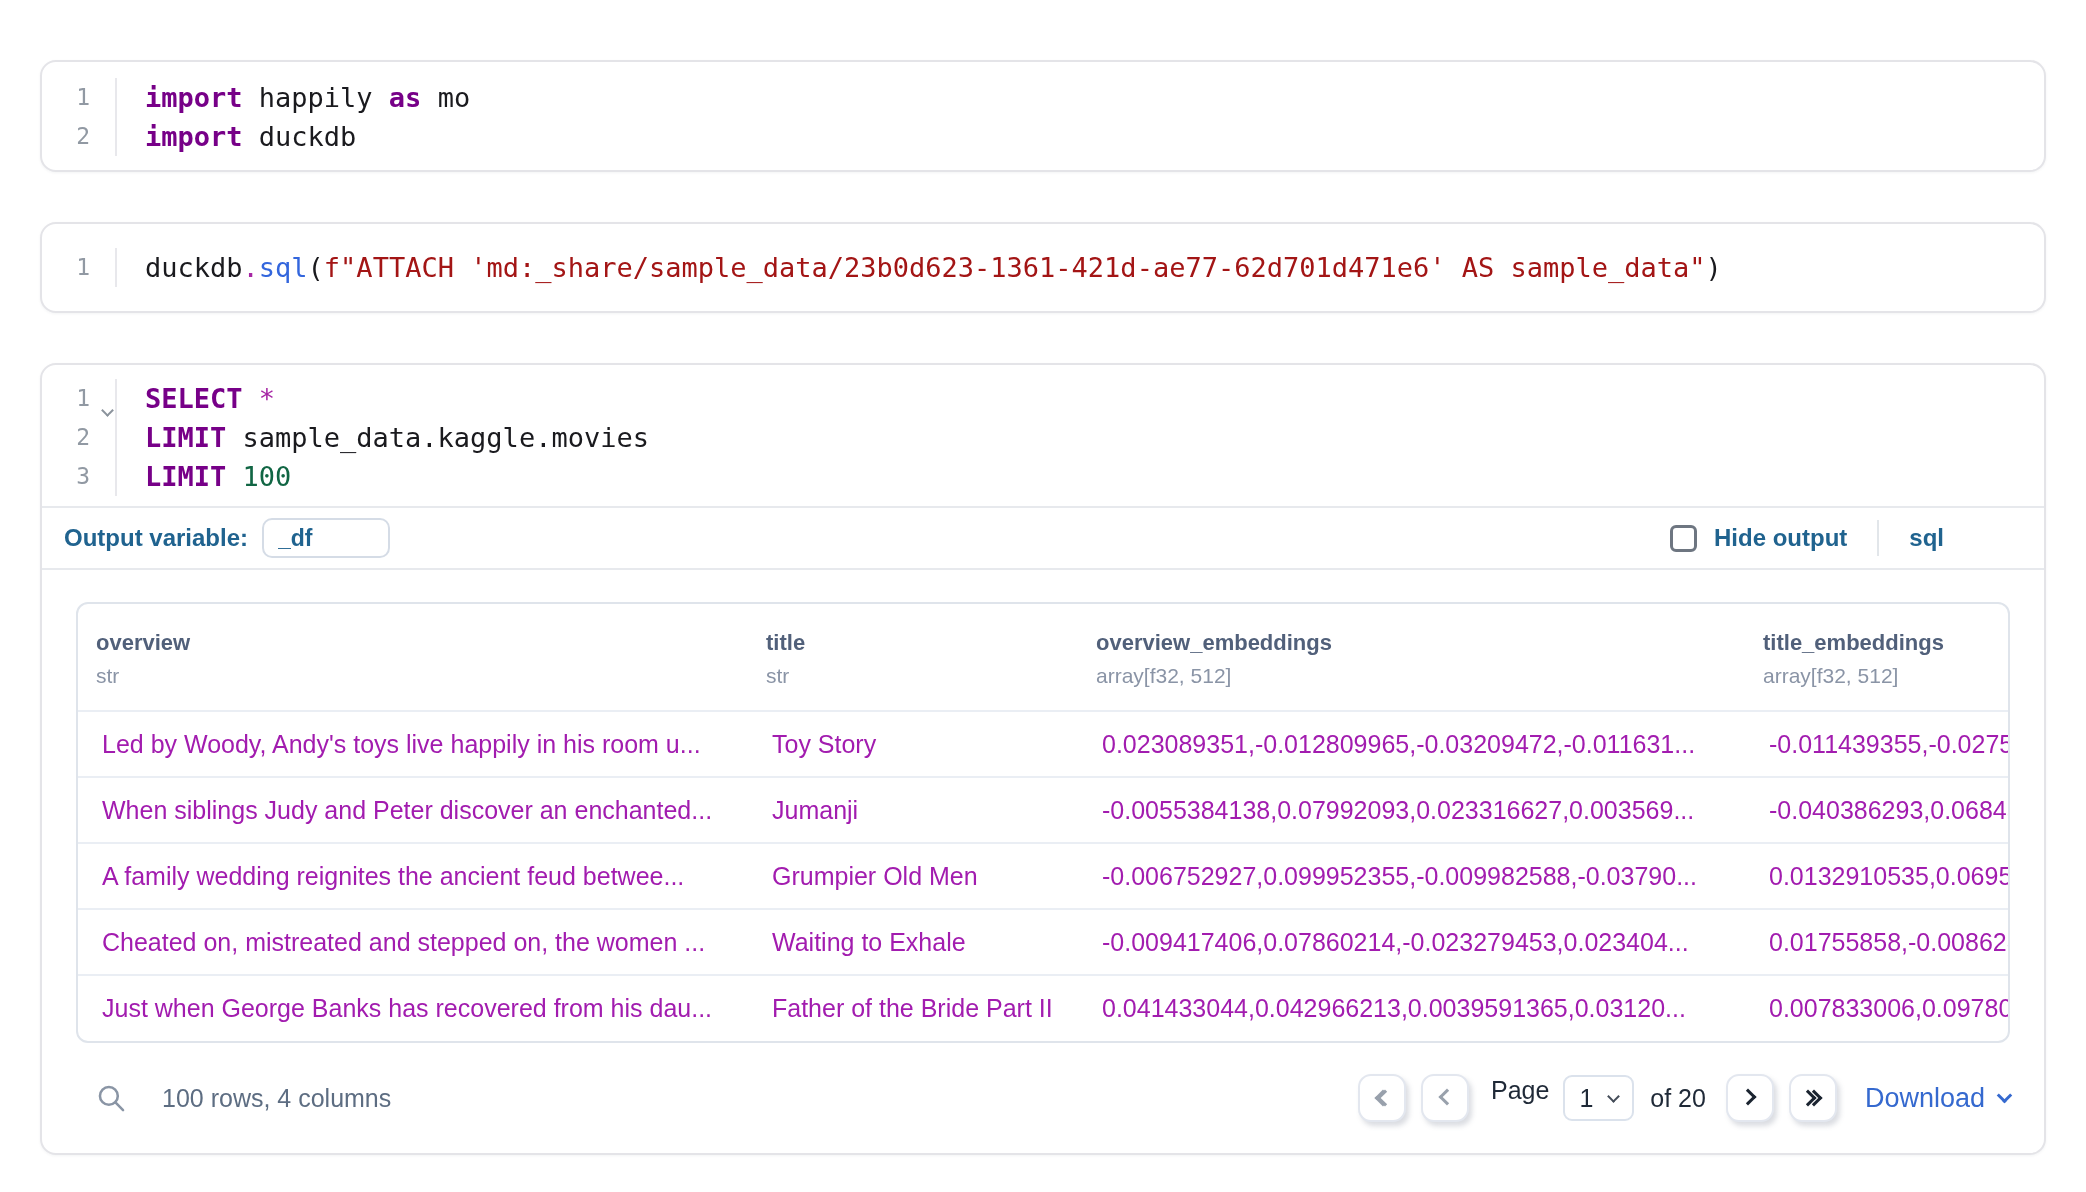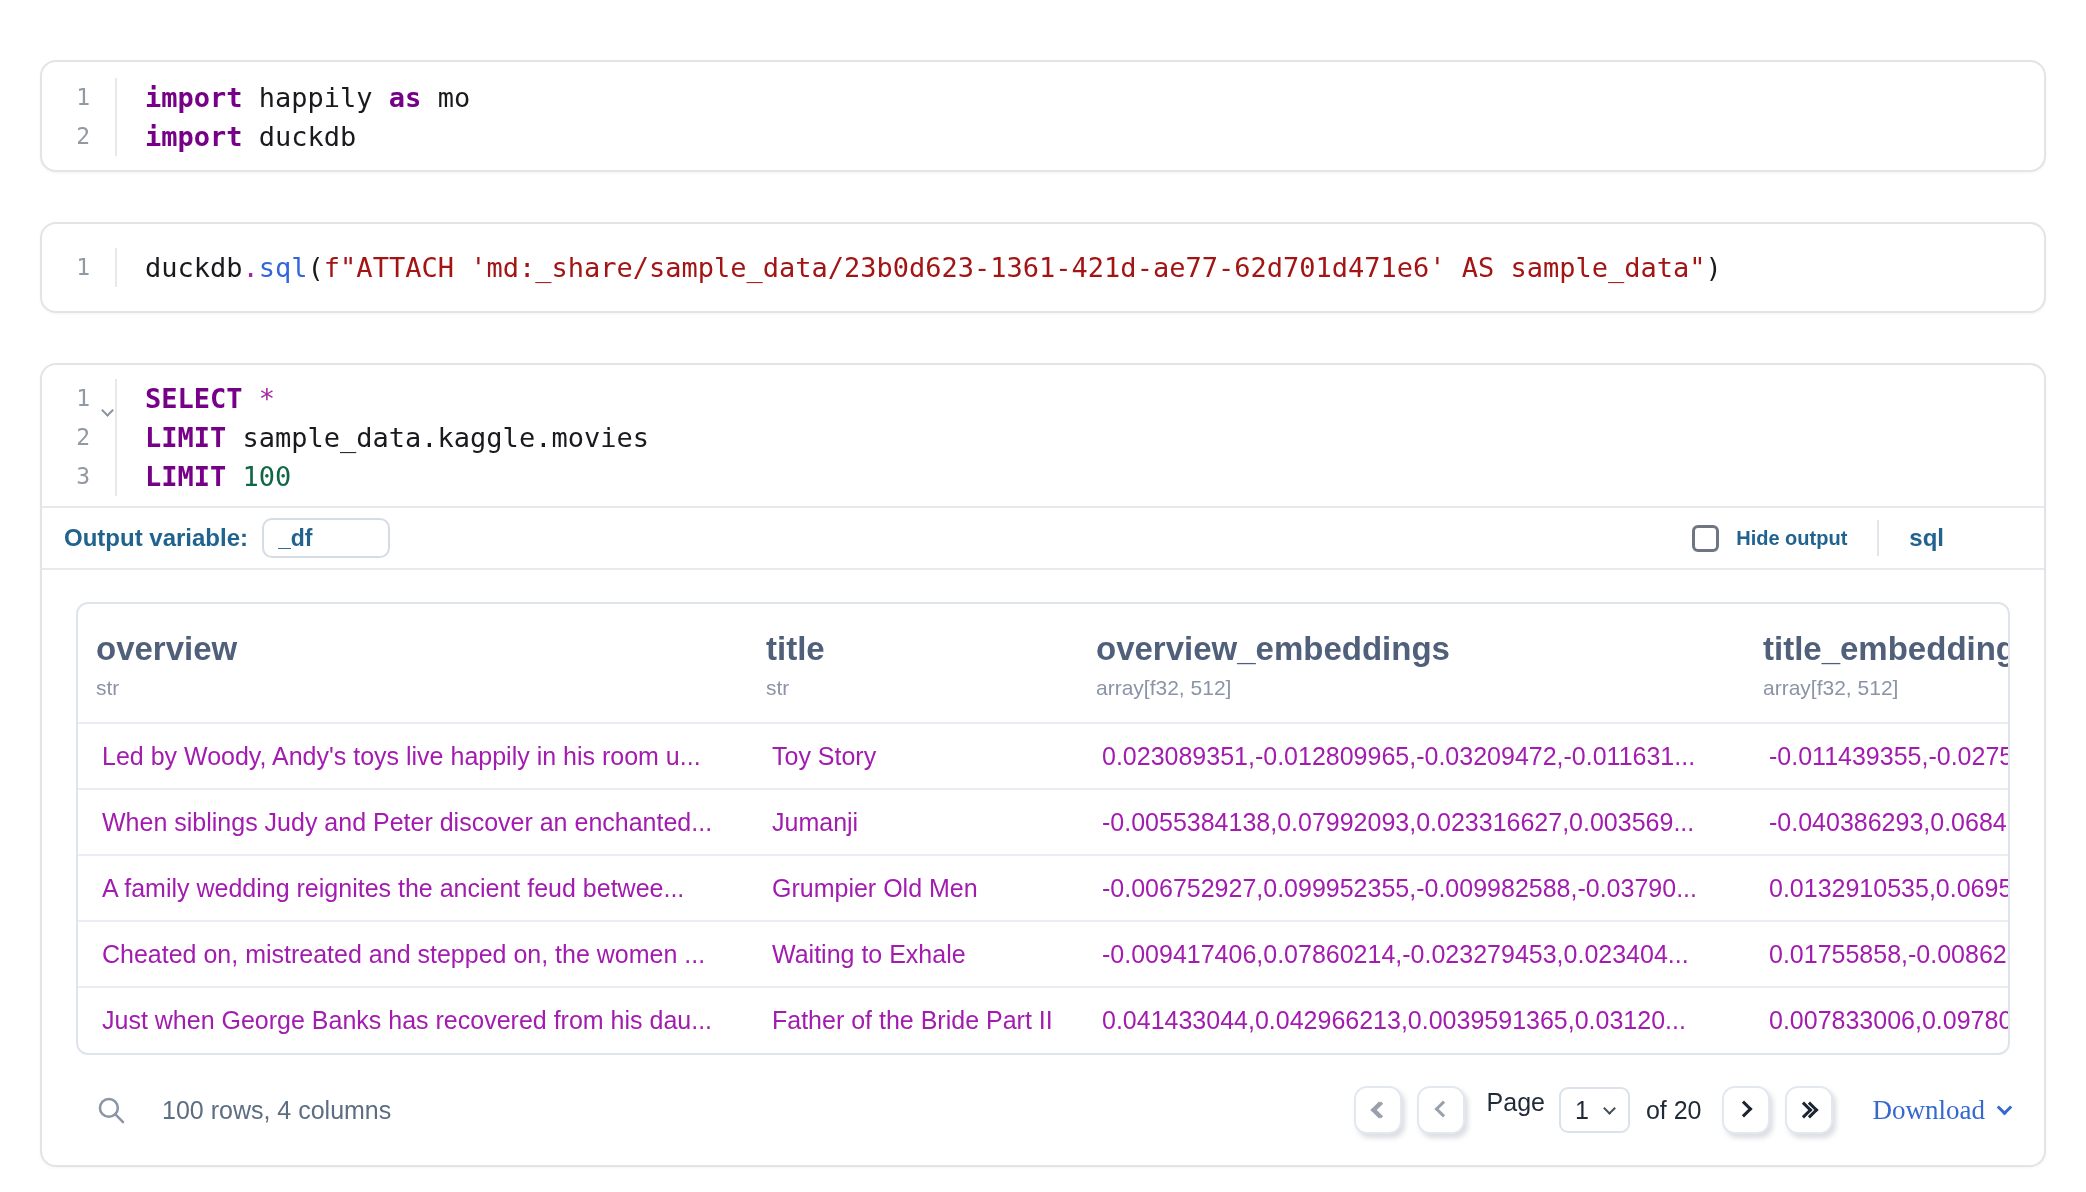--- a/index.html
+++ b/index.html
@@ -32,30 +32,30 @@
 
   
   .outvar-row { display: flex; align-items: center; height: 60px; padding: 0 100px 0 22px; }
   .outvar-label { color: #20638f; font-weight: bold; font-size: 24px; }
   .outvar-input { margin-left: 14px; width: 128px; height: 40px; border: 2px solid #d5dce6;
     border-radius: 10px; padding: 0 14px; color: #20638f; font-weight: bold; font-size: 23px;
     font-family: "Liberation Sans", sans-serif; outline: none; background: #fff; }
   .outvar-right { margin-left: auto; display: flex; align-items: center; }
   .checkbox { width: 27px; height: 27px; border: 3px solid #6e7681; border-radius: 6px;
     background: #fff; flex: 0 0 auto; }
-  .hide-output-label { margin-left: 17px; color: #20638f; font-weight: bold; font-size: 20px; }
+  .hide-output-label { margin-left: 17px; color: #20638f; font-weight: bold; font-size: 24px; }
   .vsep { width: 2px; height: 36px; background: #e2e6ea; margin: 0 30px; }
   .lang-label { color: #20638f; font-weight: bold; font-size: 24px; }
 
   
   .output { padding: 32px 34px 0 34px; }
   .table-panel { border: 2px solid #dfe4eb; border-radius: 12px; overflow: hidden; background: #fff; }
   table { width: 100%; border-collapse: collapse; table-layout: fixed; }
   th { text-align: left; padding: 26px 10px 22px 18px; vertical-align: top; }
-  .col-name { font-size: 33px; font-weight: bold; color: #51607a; }
+  .col-name { font-size: 22px; font-weight: bold; color: #51607a; }
   .col-dtype { font-size: 21px; color: #8a94a6; margin-top: 8px; font-weight: normal; }
   td { height: 66px; padding: 0 10px 0 24px; font-size: 25px; color: #a21caf;
     white-space: nowrap; overflow: hidden; }
   tbody tr td { border-top: 2px solid #eaeef4; }
 
   
   .table-footer { display: flex; align-items: center; height: 110px; padding: 0 0 0 18px; }
   .search-icon { display: flex; align-items: center; }
   .row-summary { margin-left: 34px; font-size: 25px; color: #5d6d82; }
   .pager { margin-left: auto; display: flex; align-items: center; }
@@ -72,21 +72,21 @@
   .chv.down  { transform: rotate(45deg); margin-bottom: 4px; }
   .chv.sm { width: 9px; height: 9px; border-right-width: 2.5px; border-bottom-width: 2.5px; }
   .dbl { display: flex; }
   .dbl .chv + .chv { margin-left: -6px; }
   .page-label { margin: 0 14px 16px 22px; font-size: 25px; color: #1f2937; }
   .page-select { display: flex; align-items: center; border: 2px solid #dbe2ec; border-radius: 9px;
     height: 46px; padding: 0 14px; background: #fff; }
   .page-value { font-size: 25px; color: #1f2937; margin-right: 16px; }
   .page-select .chv { color: #444c58; }
   .page-total { margin: 0 20px 0 16px; font-size: 25px; color: #1f2937; }
-  .download { display: flex; align-items: center; margin-left: 40px; color: #3569cf; font-family: Liberation Serif, serif; }
+  .download { display: flex; align-items: center; margin-left: 28px; color: #3569cf; }
   .download-label { font-size: 27px; }
   .download .chv { color: #3569cf; margin-left: 14px; margin-bottom: 6px;
     border-right-width: 3px; border-bottom-width: 3px; width: 11px; height: 11px; }
 </style>
 </head>
 <body>
 
 <div class="page">
 
   <section class="cell cell-1">

